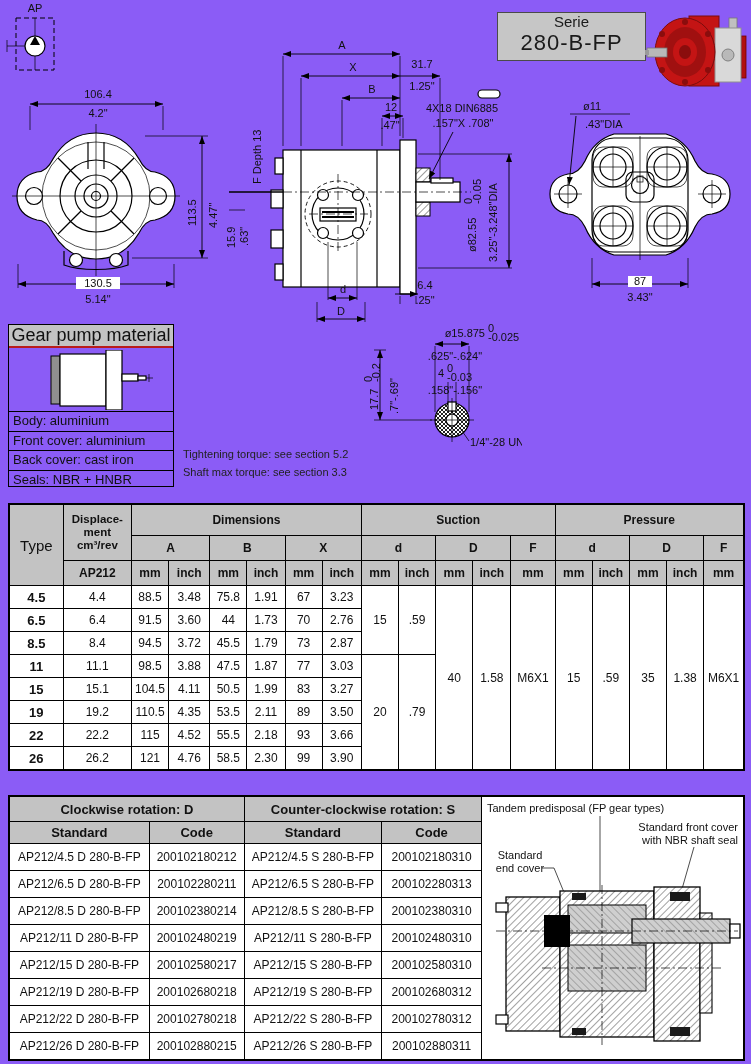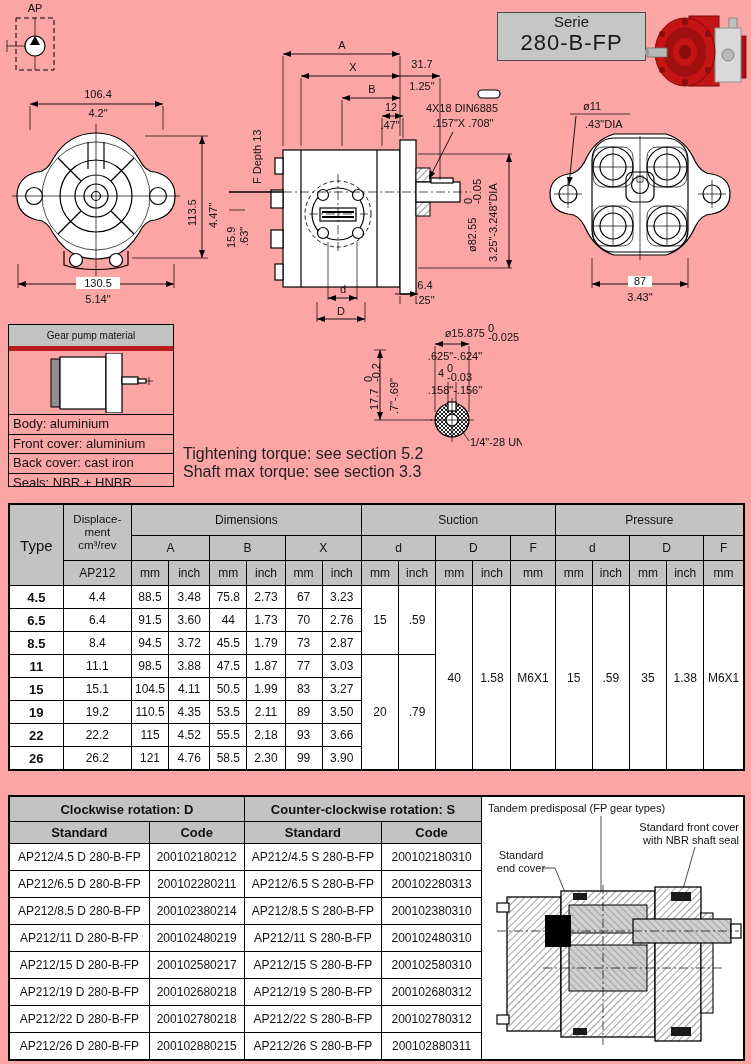--- a/index.html
+++ b/index.html
@@ -1,57 +1,57 @@
 <!DOCTYPE html>
 <html><head>
 <meta charset="utf-8">
 <style>
   html,body{margin:0;padding:0;background:#fff}
-  .page{position:relative;width:751px;height:1064px;background:#fca5a5;overflow:hidden;
+  .page{position:relative;width:751px;height:1064px;background:#8b5cf6;overflow:hidden;
         font-family:"Liberation Sans",sans-serif;color:#111}
   .abs{position:absolute}
   svg text{font-family:"Liberation Sans",sans-serif;font-size:11px;fill:#111}
   .thin{stroke:#000;stroke-width:0.7;fill:none}
   .med{stroke:#000;stroke-width:1.2;fill:none}
   .dim{stroke:#000;stroke-width:0.9;fill:none}
   .wfill{fill:#fff;stroke:#000;stroke-width:1.2}
   .dash{stroke:#000;stroke-width:0.7;fill:none;stroke-dasharray:9 3 2 3}
   .dot{stroke:#000;stroke-width:0.9;fill:none;stroke-dasharray:4 3}
   
   .serie{left:497px;top:12px;width:147px;height:47px;background:#c6c6c6;border:1px solid #4a4a4a;
          text-align:center;color:#1a1a1a}
   .serie .l1{font-size:15px;margin-top:0}
   .serie .l2{font-size:22px;letter-spacing:1px}
   
   .matbox{left:8px;top:324px;width:166px;height:163px;border:1px solid #000;box-sizing:border-box}
   .matbox .hd{height:21px;line-height:21px;text-align:center;background:#c3c3c3;
-              border-bottom:5px solid #b91c1c;font-size:10px}
+              border-bottom:2px solid #b91c1c;font-size:18px}
   .matbox .dr{height:63px;border-bottom:1px solid #000;display:flex;align-items:center;justify-content:center}
   .matbox .rw{height:18.5px;line-height:18.5px;font-size:13px;padding-left:4px;border-bottom:1px solid #000}
   .matbox .rw:last-child{border-bottom:none}
-  .notes{left:183px;top:445px;font-size:16px;line-height:18px;color:#222}
+  .notes{left:183px;top:445px;font-size:11px;line-height:18px;color:#222}
   
   .t1{left:8px;top:503px;width:737px;border-collapse:collapse;table-layout:fixed;border:2px solid #000}
   .t1 th,.t1 td{border:1px solid #000;text-align:center;vertical-align:middle;padding:0;overflow:hidden}
-  .t1 th{background:#c3c3c3;font-weight:normal;font-size:12px}
+  .t1 th{background:#c3c3c3;font-weight:bold;font-size:12px}
   .t1 .h1 th{height:30px}
   .t1 .h2 th{height:24px}
   .t1 .h3 th{height:24px}
   .t1 td{font-size:12px;height:22px;background:#fff}
   .t1 .typehd{font-size:15px;font-weight:normal}
   .t1 .disphd{font-size:11.5px;line-height:13px}
   .t1 td.typ{font-size:13px;font-weight:bold}
   
   .t2{left:8px;top:795px;width:737px;border-collapse:collapse;table-layout:fixed;border:2px solid #000}
   .t2 th,.t2 td{border:1px solid #000;text-align:center;vertical-align:middle;padding:0}
   .t2 th{background:#c3c3c3;font-weight:bold;font-size:13px}
   .t2 .h1 th{height:24px}
   .t2 .h2 th{height:21px}
   .t2 td{font-size:12px;height:26px;background:#fff}
-  .t2 td.drawcell{vertical-align:top;text-align:center;padding:0}
+  .t2 td.drawcell{vertical-align:top;text-align:left;padding:0}
 </style>
 </head>
 <body>
 
 <div class="page">
 
   <svg class="abs" style="left:4px;top:0" width="64" height="84">
     <text x="31" y="12" text-anchor="middle" font-size="12">AP</text>
     <g>
       <rect x="12" y="18" width="38" height="52" fill="none" stroke="#000" stroke-width="1" stroke-dasharray="5 3"></rect>
@@ -410,21 +410,21 @@
       <th>mm</th>
           <th>inch</th>
       <th>mm</th>
     </tr>
     <tr>
       <td class="typ">4.5</td>
       <td>4.4</td>
       <td>88.5</td>
           <td>3.48</td>
       <td>75.8</td>
-          <td>2.73</td>
+          <td>1.91</td>
       <td>67</td>
           <td>3.23</td>
       <td rowspan="3">15</td>
       <td rowspan="3">.59</td>
       <td rowspan="8">40</td>
       <td rowspan="8">1.58</td>
       <td rowspan="8">M6X1</td>
       <td rowspan="8">15</td>
       <td rowspan="8">.59</td>
       <td rowspan="8">35</td>

